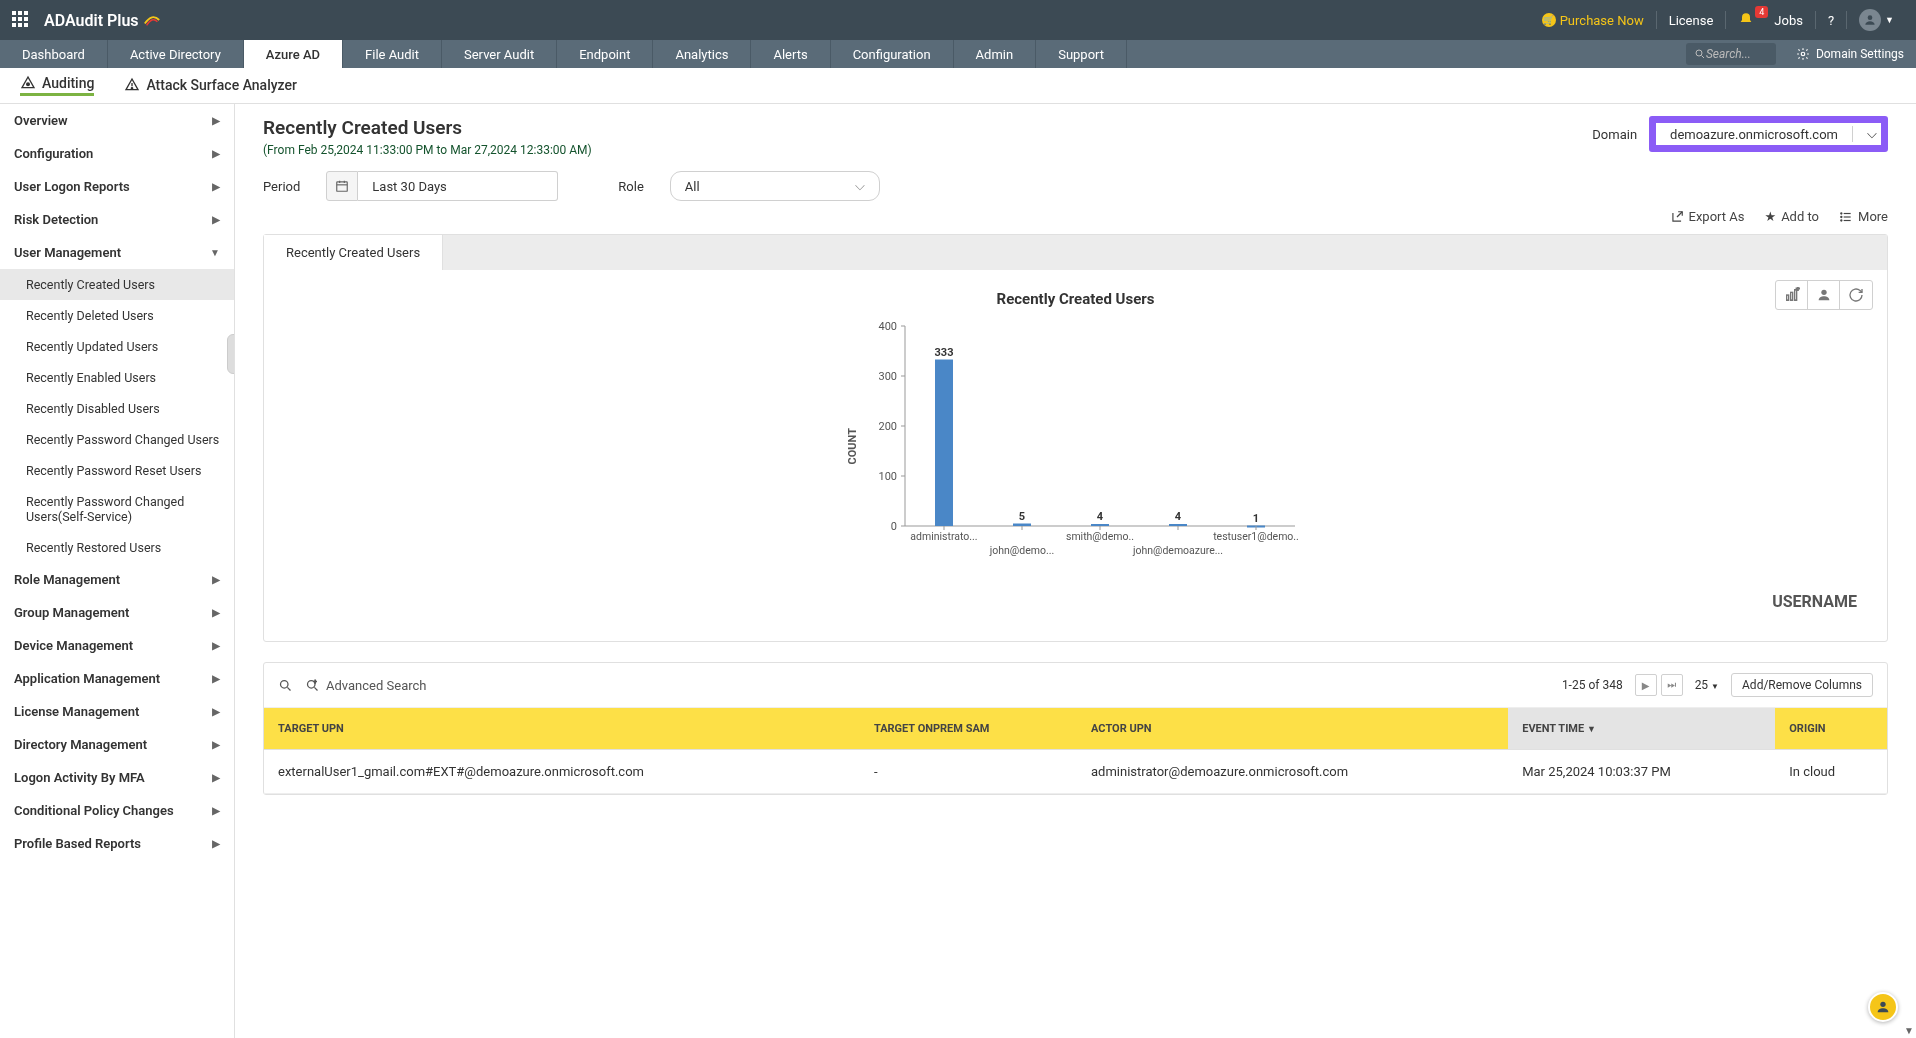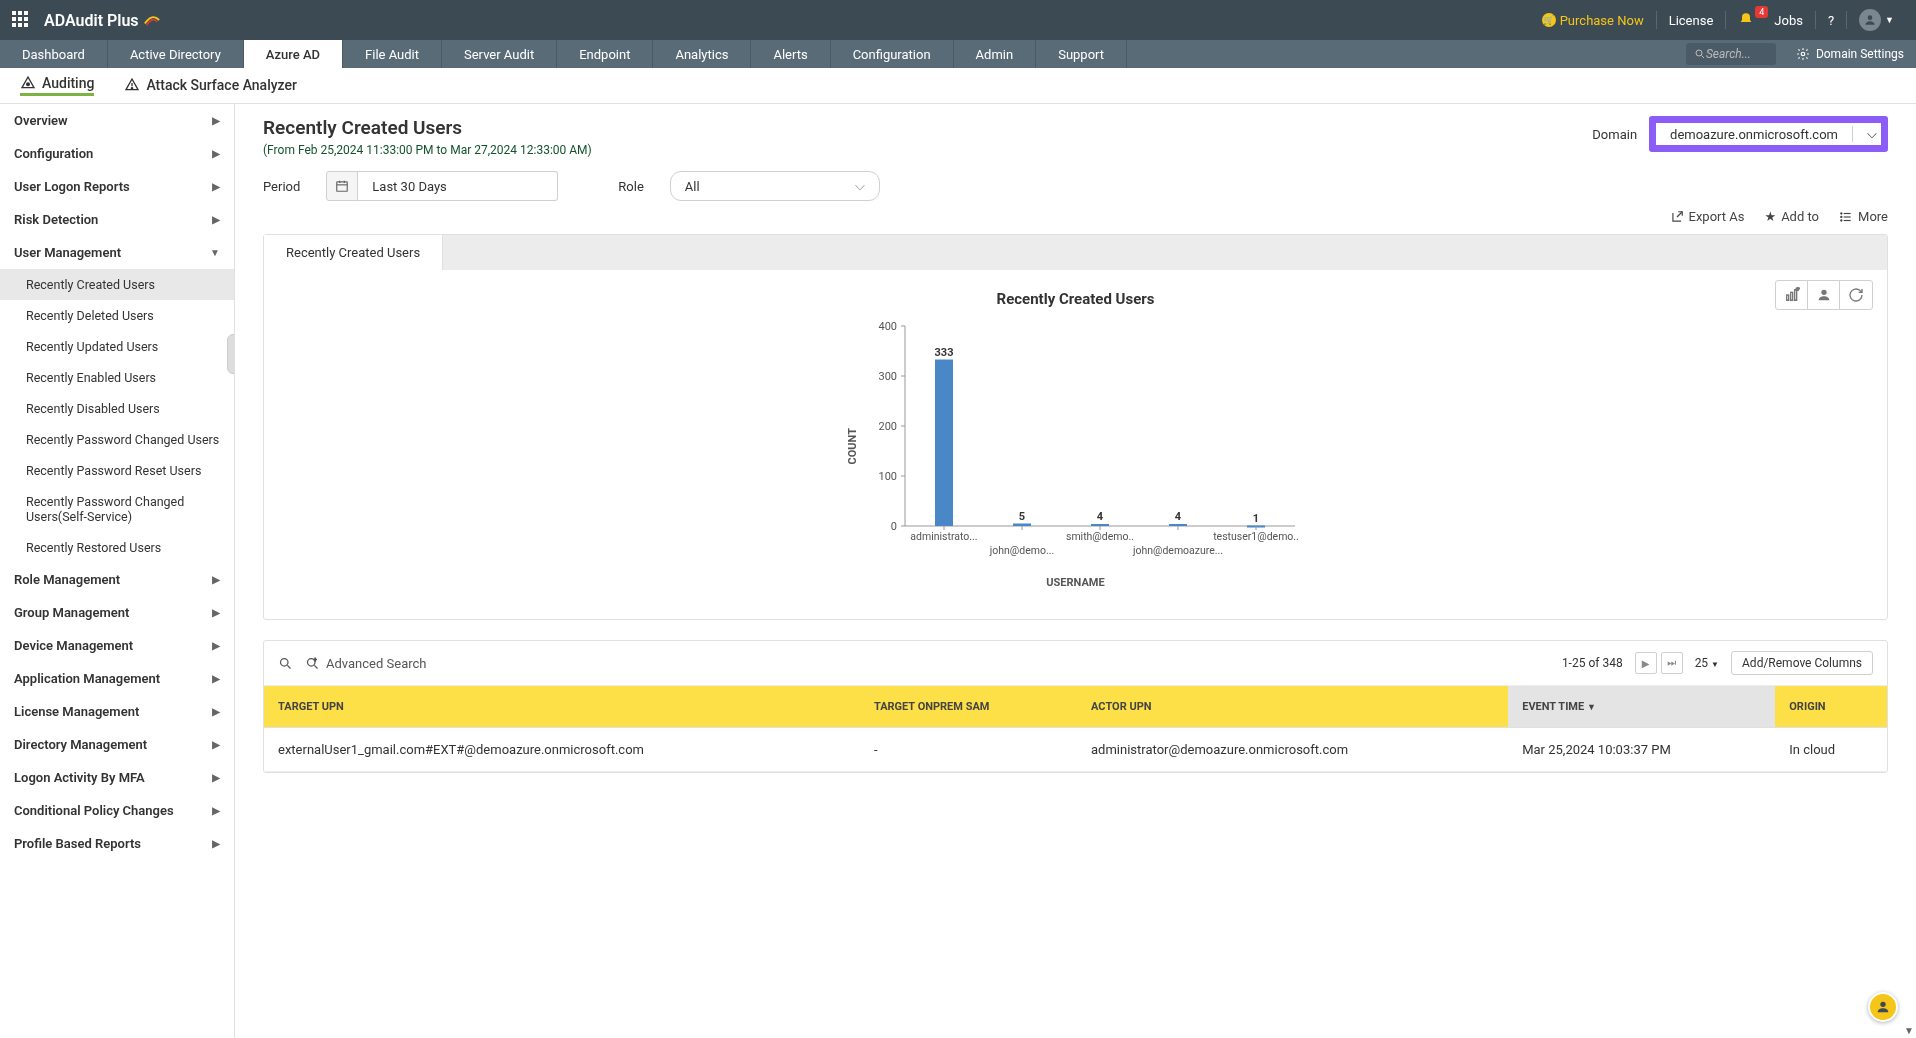--- a/index.html
+++ b/index.html
@@ -67,21 +67,21 @@
 .panel-tabs { background: #ececec; display: flex; }
 .panel-tab { background: #fff; padding: 10px 22px; font-size: 13px; border-right: 1px solid #e0e0e0; cursor: pointer; }
 .chart-area { padding: 20px 30px 30px; position: relative; }
 .chart-tools { position: absolute; right: 14px; top: 10px; display: flex; border: 1px solid #d0d0d0; border-radius: 3px; }
 .chart-tool { width: 32px; height: 28px; display: flex; align-items: center; justify-content: center; cursor: pointer; border-right: 1px solid #d0d0d0; color: #777; }
 .chart-tool:last-child { border-right: none; }
 .chart-title { text-align: center; font-size: 15px; font-weight: 700; margin-bottom: 8px; }
 .chart-wrap { display: flex; justify-content: center; }
 .chart-y-label { writing-mode: vertical-rl; transform: rotate(180deg); font-size: 11px; font-weight: 700; color: #555; align-self: center; margin-right: 6px; }
 .chart-svg { }
-.chart-x-label { text-align: center; font-size: 11px; font-weight: 700; color: #555; margin-top: 0; }
+.chart-x-label { text-align: right; font-size: 16px; font-weight: 700; color: #555; margin-top: 16px; }
 
 .table-card { margin-top: 20px; border: 1px solid #e0e0e0; border-radius: 3px; }
 .table-toolbar { display: flex; align-items: center; padding: 10px 14px; border-bottom: 1px solid #eee; }
 .tb-left { display: flex; align-items: center; }
 .tb-icon { cursor: pointer; margin-right: 12px; color: #555; display: flex; align-items: flex-start; }
 .tb-spacer { flex: 1; }
 .tb-right { display: flex; align-items: center; font-size: 12px; }
 .pager-info { margin-right: 8px; }
 .pager-btn { border: 1px solid #d0d0d0; width: 22px; height: 22px; display: flex; align-items: center; justify-content: center; margin-left: 4px; cursor: pointer; color: #888; border-radius: 2px; font-size: 10px; }
 .page-size { margin: 0 12px; cursor: pointer; }

